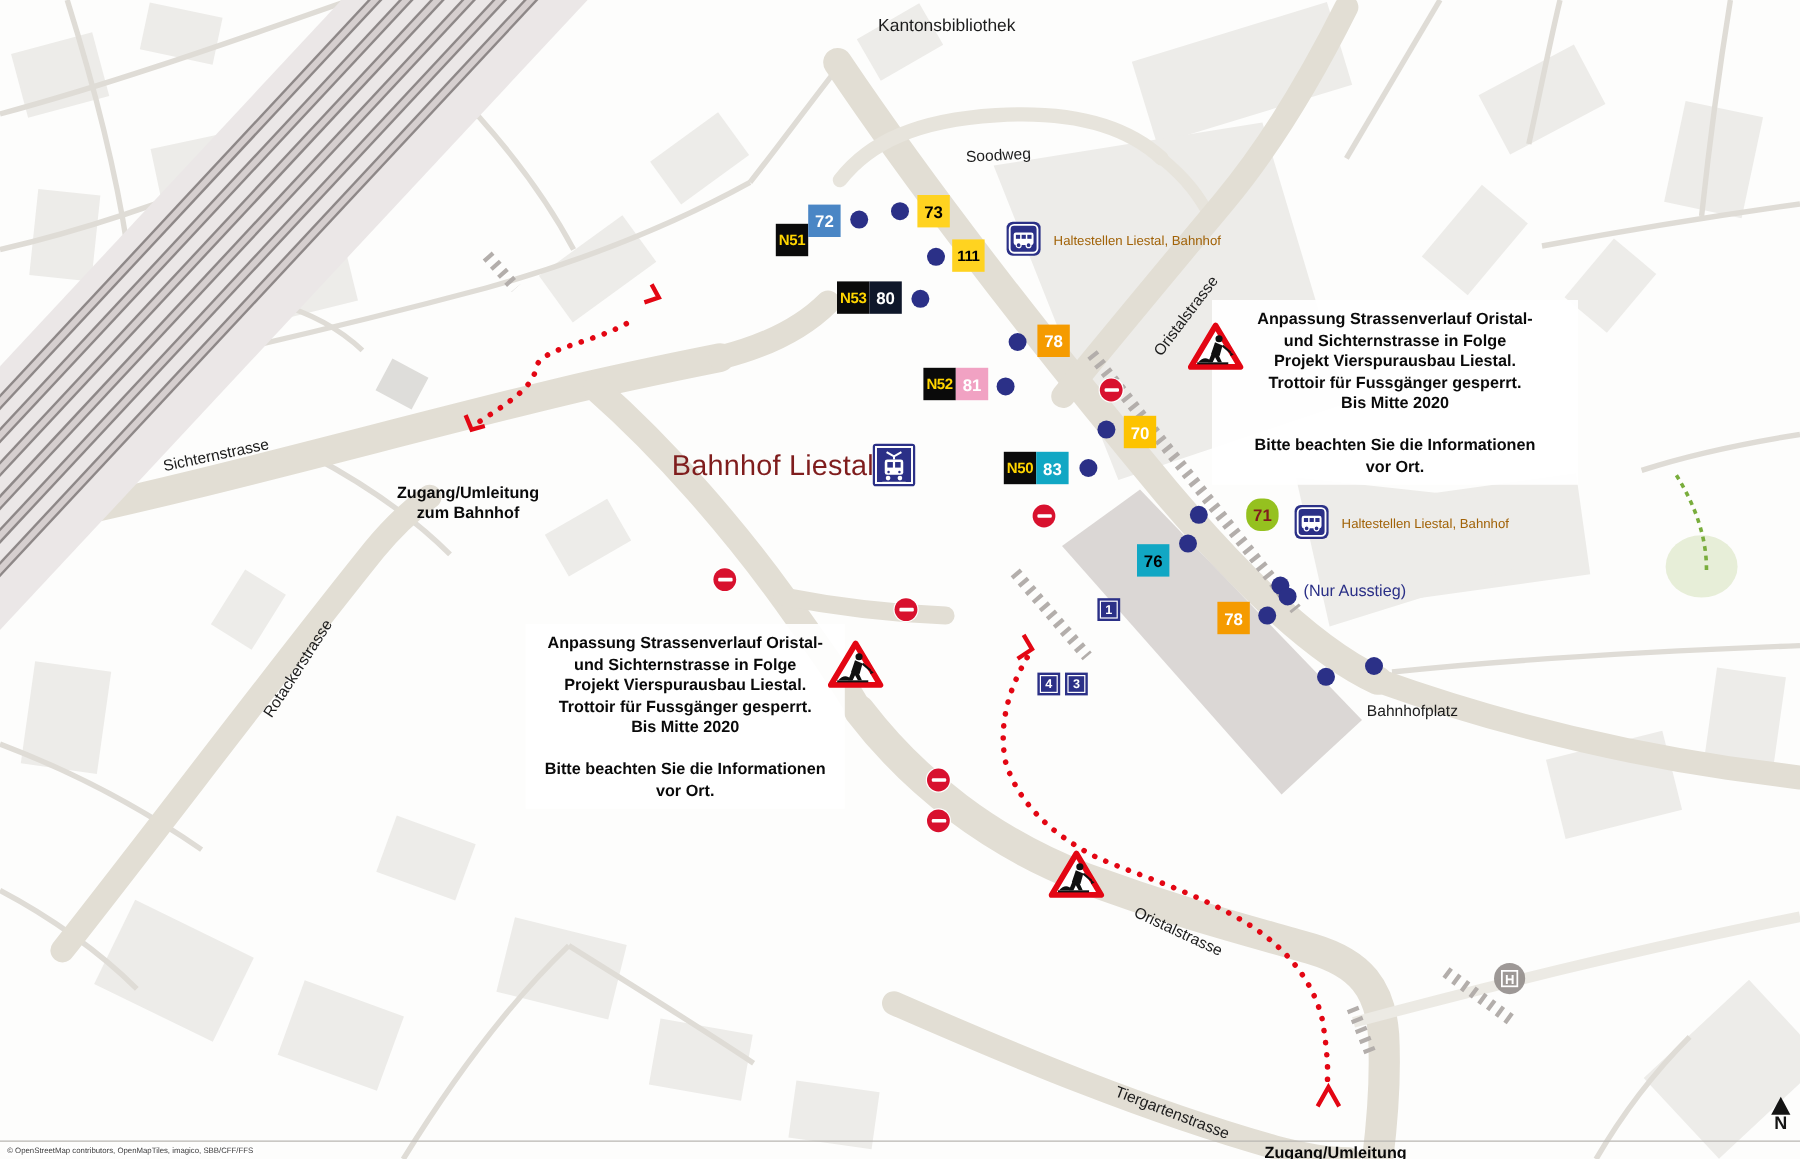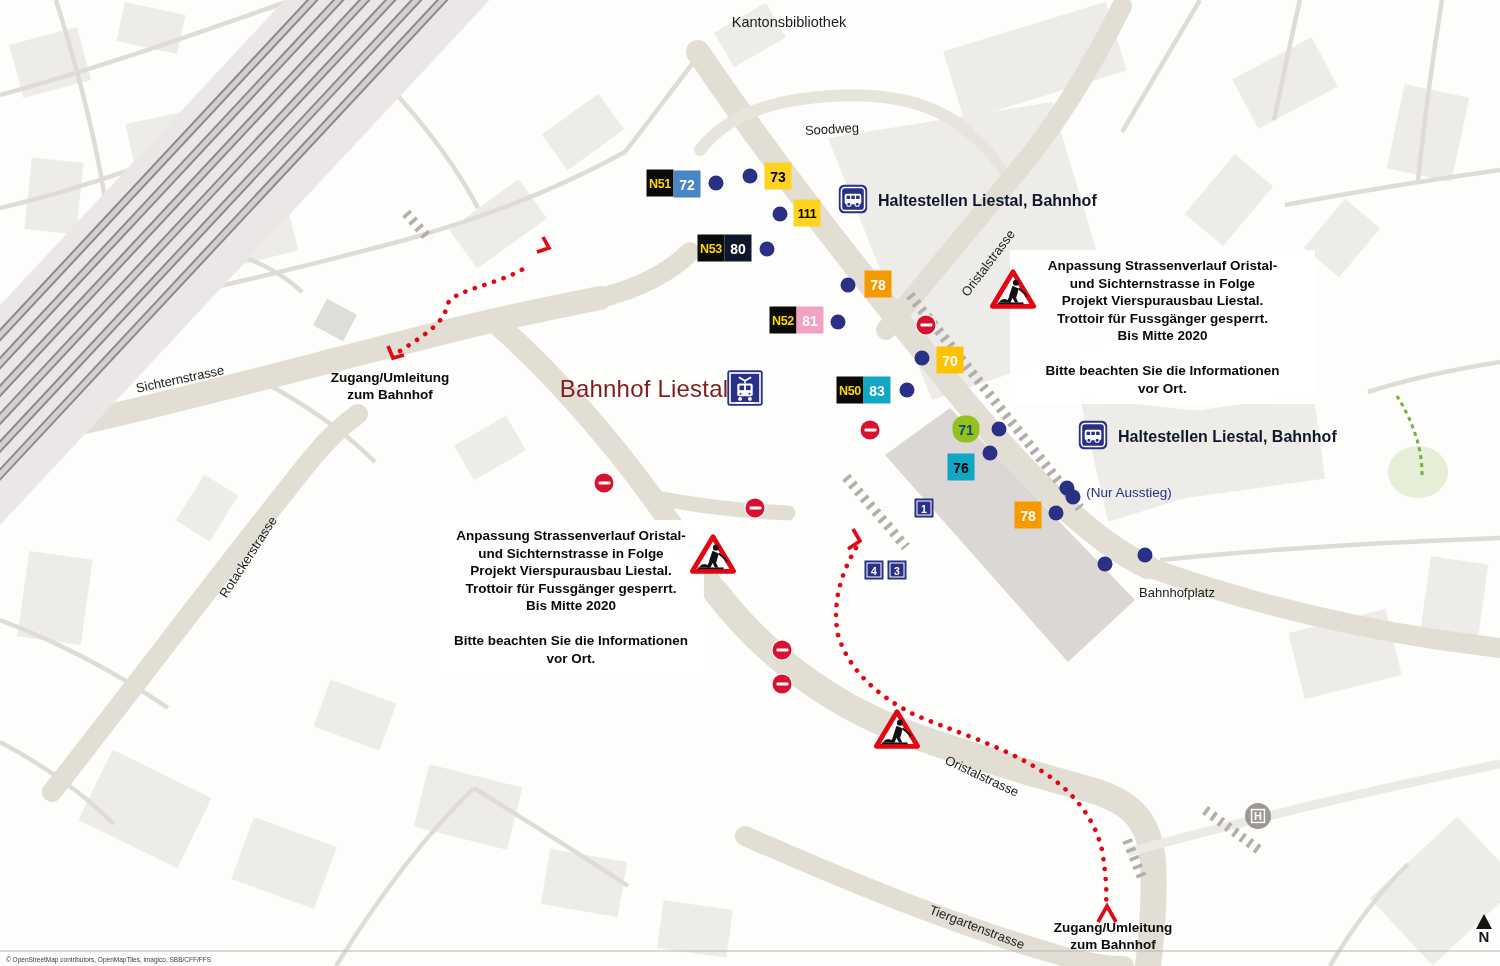--- a/index.html
+++ b/index.html
@@ -14,28 +14,28 @@
   .lbl { position:absolute; transform:translate(-50%,-50%); white-space:nowrap;
          color:#1c1c1c; font-size:13px; }
   .lbl.bold { font-weight:normal; }
   .lbl.big  { font-size:14.5px; }
   .navy { color:#2b3087; }
 
   .station-title { position:absolute; transform:translate(-50%,-50%); white-space:nowrap;
          font-weight:normal; font-size:24px; color:#7f1d1d; letter-spacing:.2px; }
 
   .halt-row { position:absolute; display:flex; align-items:center; gap:10px; height:30px; }
-  .halt-row .txt { font-weight:bold; font-size:16px; color:#0f172a; white-space:nowrap; }
+  .halt-row .txt { font-weight:normal; font-size:11px; color:#a16207; white-space:nowrap; }
 
   .notice { position:absolute; text-align:center; font-weight:bold; font-size:13.5px;
             line-height:17.5px; color:#0a0a0a; background:rgba(255,255,255,.92); padding:7px 5px; }
   .notice div { min-height:17.5px;text-align:center; }
 
   .detour { position:absolute; transform:translate(-50%,0); text-align:center;
-            font-weight:bold; font-size:13.5px; line-height:16.5px; color:#0a0a0a; white-space:nowrap; }
+            font-weight:bold; font-size:13.5px; line-height:16.5px; color:#0a0a0a; white-space:nowrap;margin-top:33px; }
 
   .badge { position:absolute; width:27px; height:27px; transform:translate(-50%,-50%);
            display:flex; align-items:center; justify-content:center;
            font-weight:bold; font-size:14px; }
   .badge[data-len="3"] { font-size:12.5px; letter-spacing:-.3px; }
 
   .platform { position:absolute; width:13px; height:13px; transform:translate(-50%,-50%);
               background:#2b3087; border:1.5px solid #fff; box-shadow:0 0 0 2px #2b3087;
               color:#fff; font-weight:bold; font-size:10.5px;
               display:flex; align-items:center; justify-content:center; }
@@ -302,33 +302,33 @@
     </div>
 
     <div class="compass">
       <div class="tri"></div>
       <div class="n">N</div>
     </div>
 
     <div class="copyright">© OpenStreetMap contributors, OpenMapTiles, imagico, SBB/CFF/FFS</div>
 
     <div id="gen">
-        <div class="badge" data-len="3" style="background: rgb(10, 10, 10); color: rgb(255, 213, 0); left: 660px; top: 183px;">N51</div>
+        <div class="badge" data-len="3" style="background: rgb(10, 10, 10); color: rgb(255, 213, 0); left: 660px; top: 200px;">N51</div>
         <div class="badge" data-len="2" style="background: rgb(74, 134, 197); color: rgb(255, 255, 255); left: 687px; top: 184px;">72</div>
         <div class="badge" data-len="2" style="background: rgb(255, 211, 32); color: rgb(0, 0, 0); left: 778px; top: 176px;">73</div>
         <div class="badge" data-len="3" style="background: rgb(255, 211, 32); color: rgb(0, 0, 0); left: 807px; top: 213px;">111</div>
         <div class="badge" data-len="3" style="background: rgb(10, 10, 10); color: rgb(255, 213, 0); left: 711px; top: 248px;">N53</div>
         <div class="badge" data-len="2" style="background: #0f172a; color: rgb(255, 255, 255); left: 738px; top: 248px;">80</div>
         <div class="badge" data-len="2" style="background: rgb(245, 155, 0); color: rgb(255, 255, 255); left: 878px; top: 284px;">78</div>
         <div class="badge" data-len="3" style="background: rgb(10, 10, 10); color: rgb(255, 213, 0); left: 783px; top: 320px;">N52</div>
         <div class="badge" data-len="2" style="background: rgb(241, 162, 195); color: rgb(255, 255, 255); left: 810px; top: 320px;">81</div>
         <div class="badge" data-len="2" style="background: rgb(253, 195, 0); color: rgb(255, 255, 255); left: 950px; top: 360px;">70</div>
         <div class="badge" data-len="3" style="background: rgb(10, 10, 10); color: rgb(255, 213, 0); left: 850px; top: 390px;">N50</div>
         <div class="badge" data-len="2" style="background: rgb(17, 167, 196); color: rgb(255, 255, 255); left: 877px; top: 390px;">83</div>
-        <div class="badge" data-len="2" style="background: rgb(149, 193, 31); color: #0c4a6e; left: 966px; top: 429px; border-radius: 12px;">71</div>
+        <div class="badge" data-len="2" style="background: rgb(149, 193, 31); color: #7f1d1d; left: 1052px; top: 429px; border-radius: 12px;">71</div>
         <div class="badge" data-len="2" style="background: rgb(17, 167, 196); color: #000000; left: 961px; top: 467px;">76</div>
         <div class="badge" data-len="2" style="background: rgb(245, 155, 0); color: rgb(255, 255, 255); left: 1028px; top: 515px;">78</div>
         <div class="platform" style="left: 924px; top: 508px;">1</div>
         <div class="platform" style="left: 874px; top: 570px;">4</div>
         <div class="platform" style="left: 897px; top: 570px;">3</div>
         <div class="dot" style="background: rgb(43, 48, 135); left: 716px; top: 183px;"></div>
         <div class="dot" style="background: rgb(43, 48, 135); left: 750px; top: 176px;"></div>
         <div class="dot" style="background: rgb(43, 48, 135); left: 780px; top: 214px;"></div>
         <div class="dot" style="background: rgb(43, 48, 135); left: 767px; top: 249px;"></div>
         <div class="dot" style="background: rgb(43, 48, 135); left: 848px; top: 285px;"></div>

